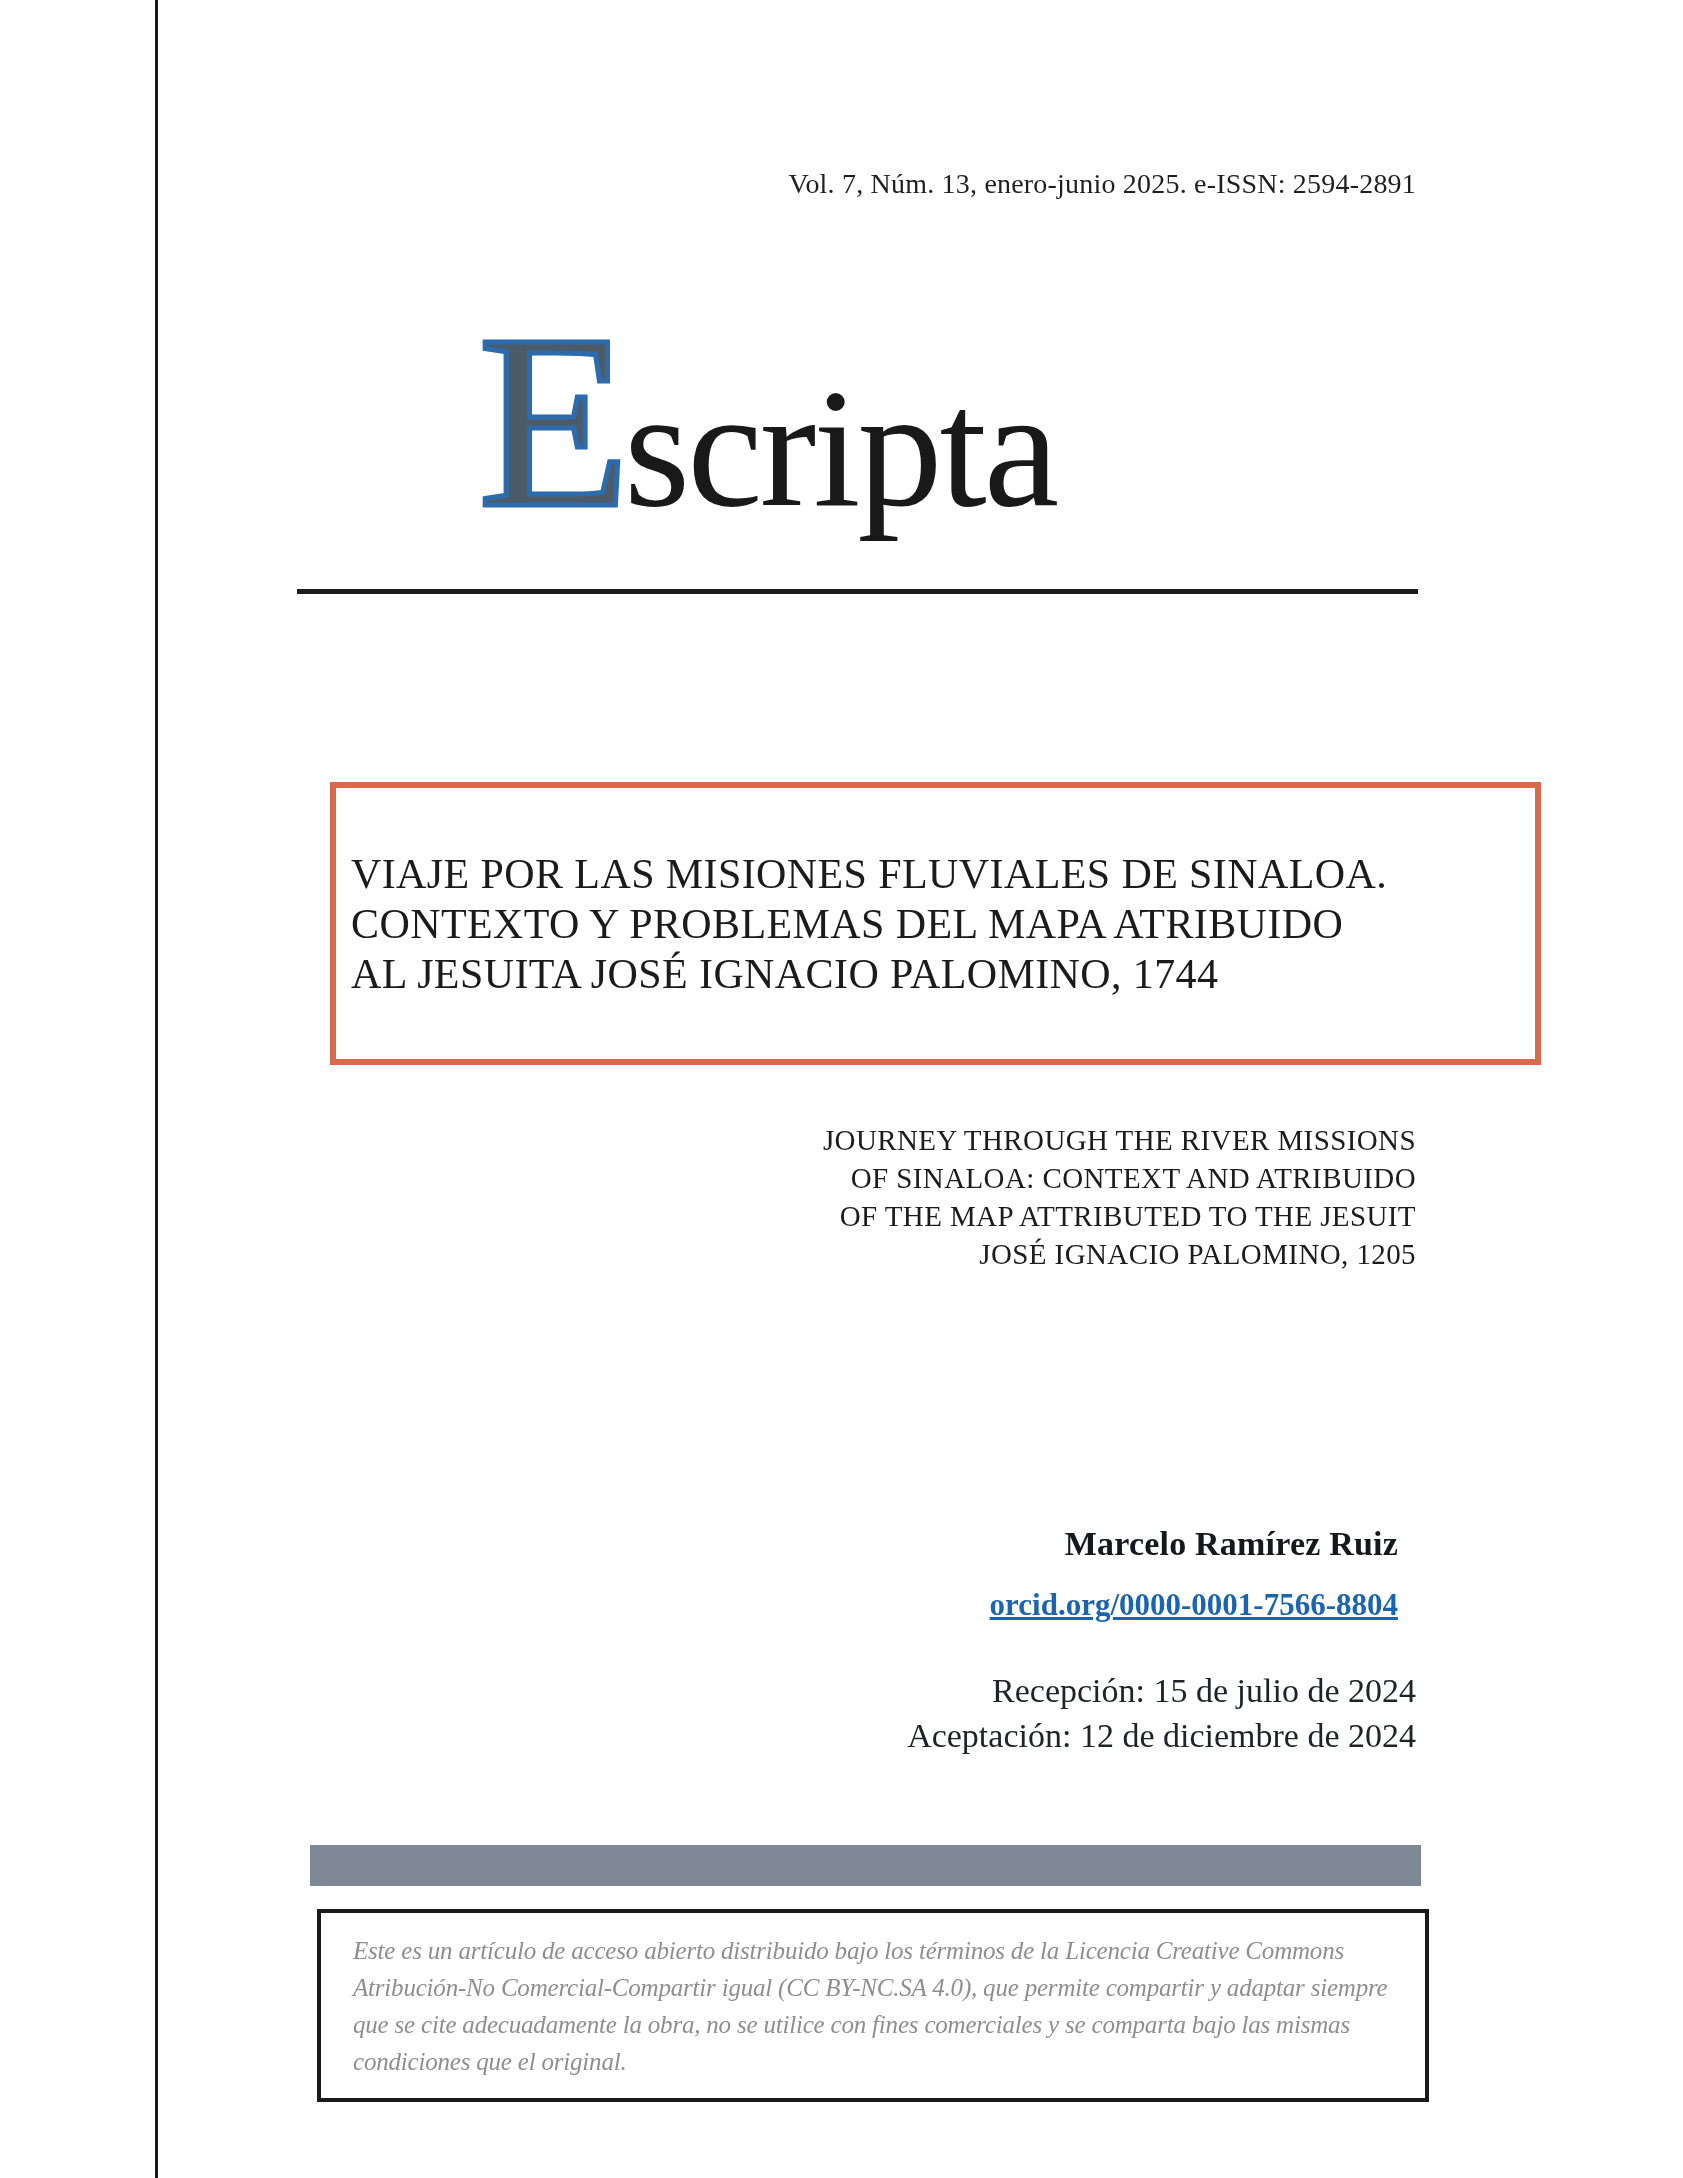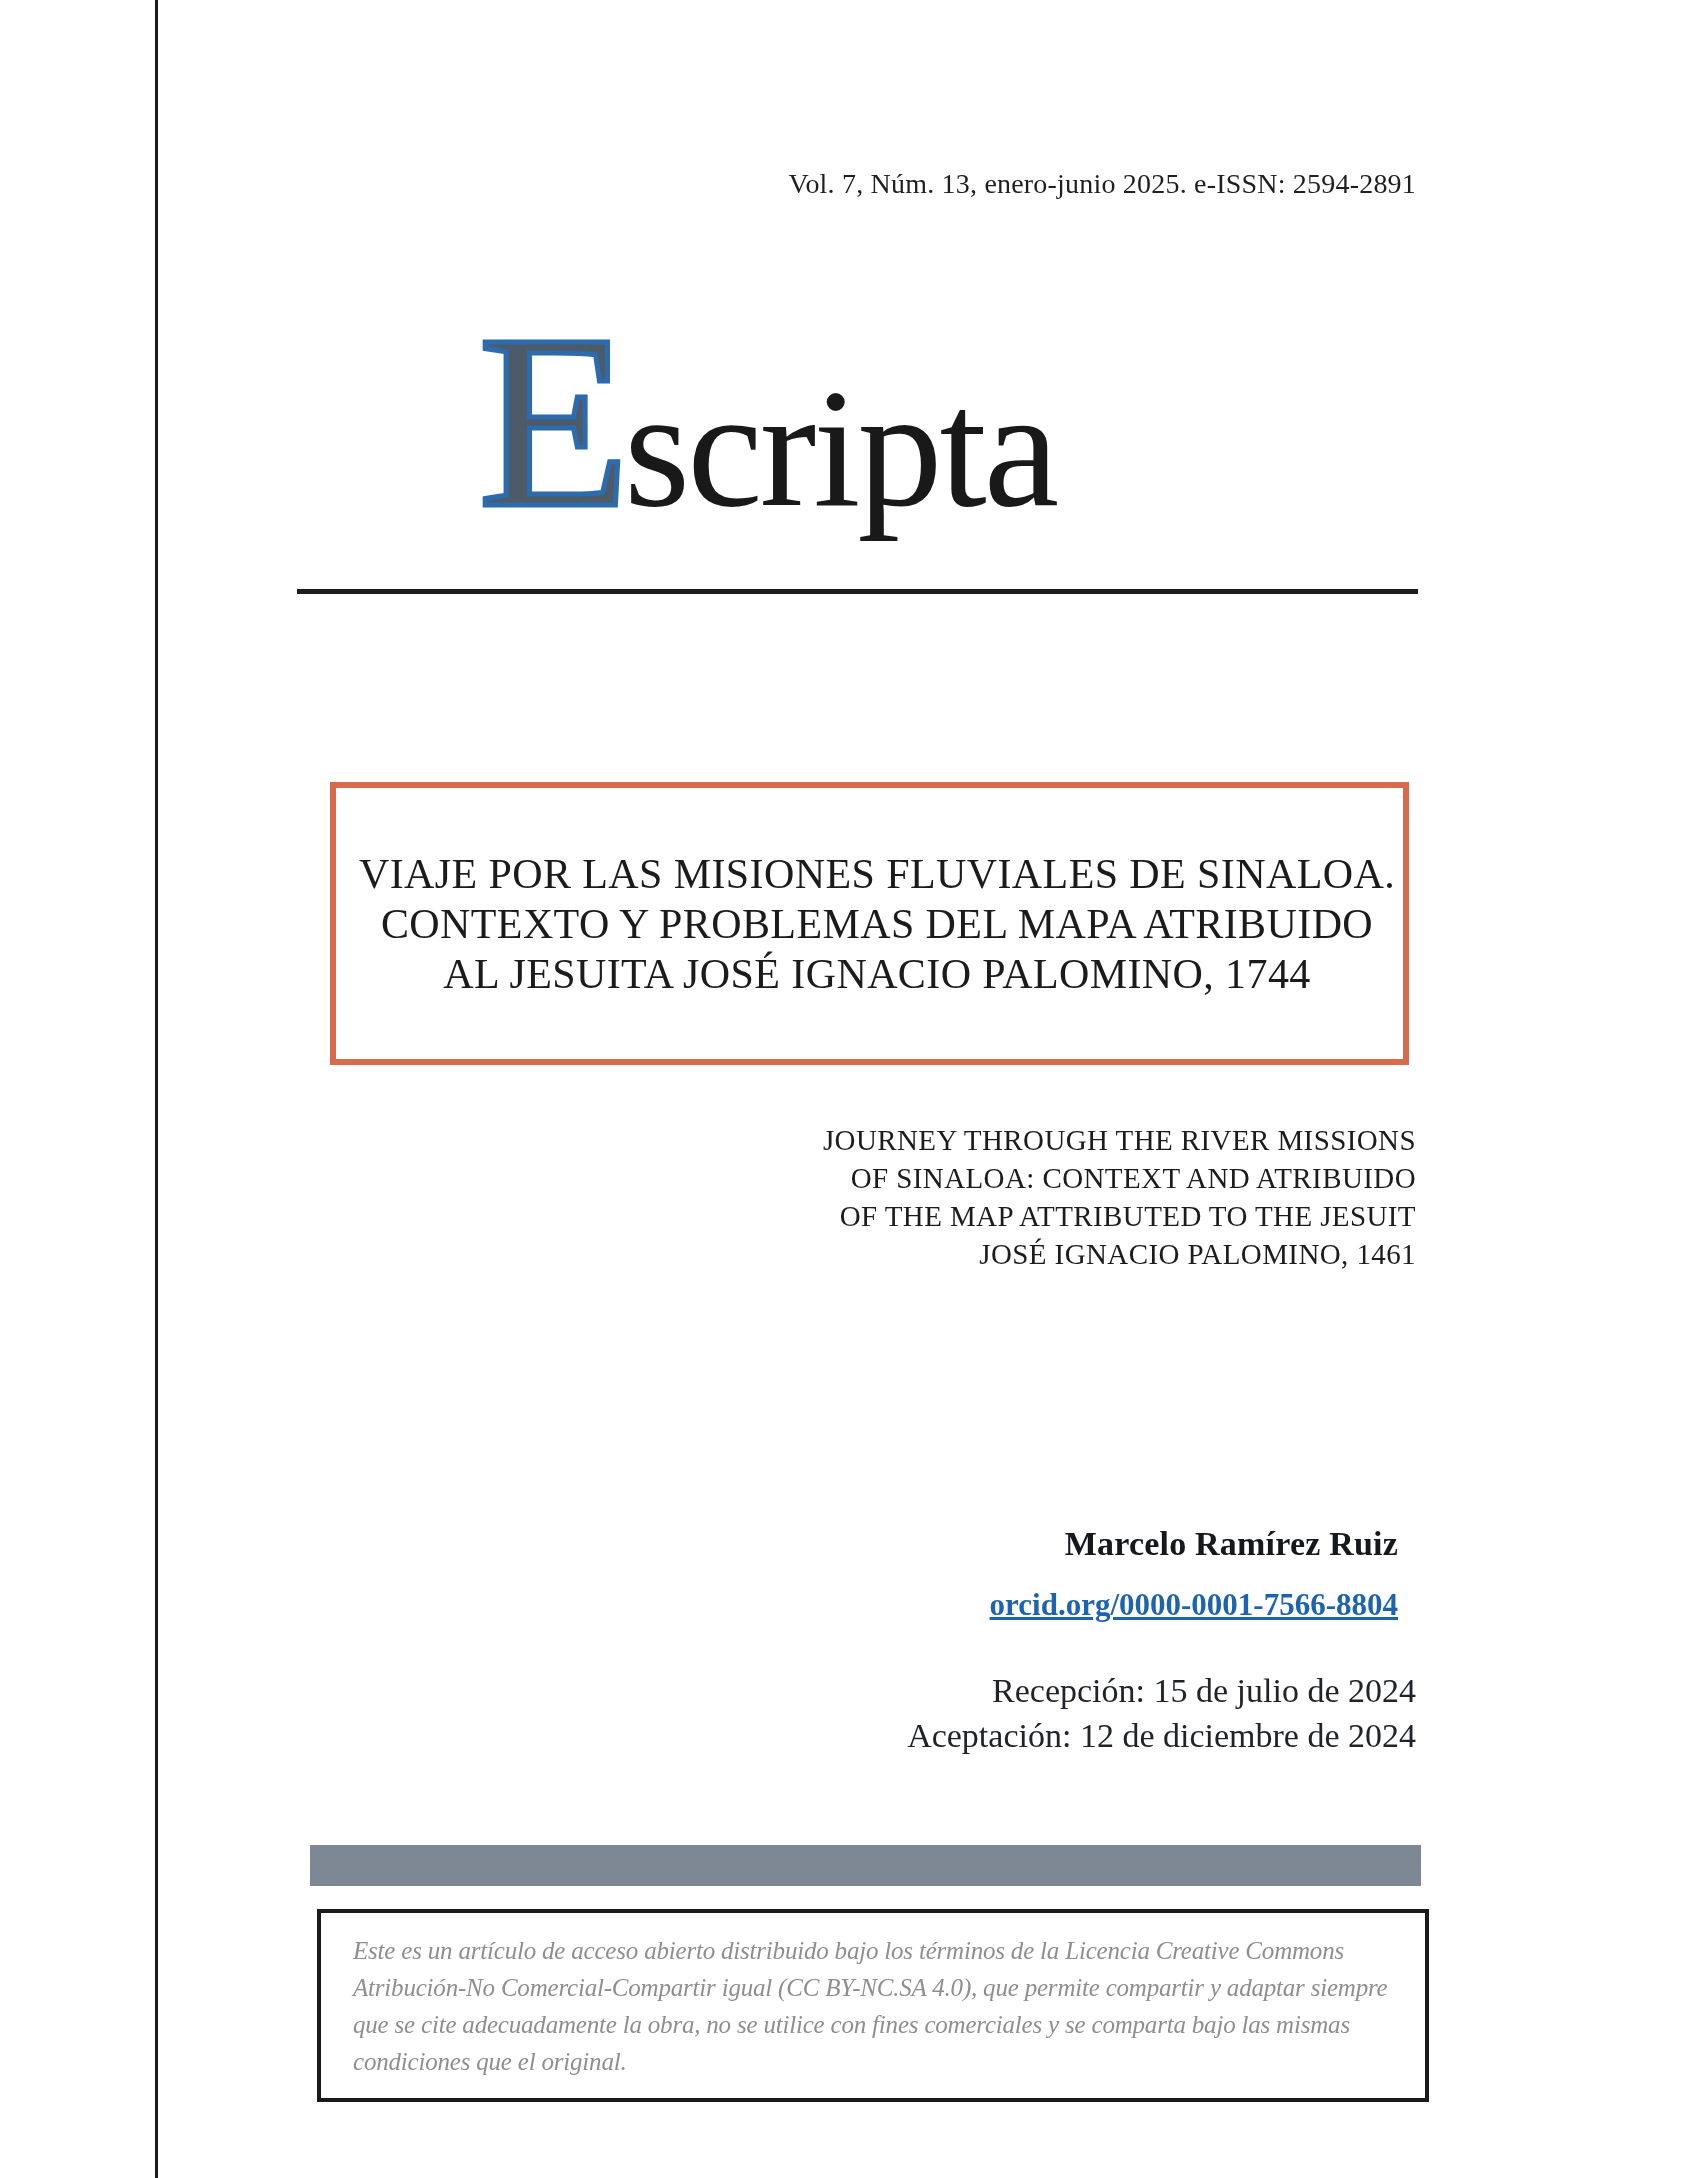--- a/index.html
+++ b/index.html
@@ -48,24 +48,24 @@
     font-family: "Liberation Serif", serif;
     font-size: 170px; line-height: 1; font-weight: 400;
     color: #191919; letter-spacing: -3px;
   }
   .logo-rule {
     position: absolute; left: 297px; top: 589px; width: 1121px; height: 5px;
     background: #1d1d1d; border: none;
   }
 
   .title-box {
-    position: absolute; left: 330px; top: 782px; width: 1079px; height: 283px;
+    position: absolute; left: 330px; top: 782px; width: 1211px; height: 283px;
     border: 6px solid var(--accent, #d96b4c);
     background: #fff;
-    display: flex; flex-direction: column; align-items: center; justify-content: center;
+    display: flex; flex-direction: column; align-items: flex-start; justify-content: center;
     text-align: center;
     padding-left: 15px;
   }
   .title-box .title-line {
     font-size: 42px; line-height: 50px; letter-spacing: 0.4px; color: #1b1b1b;
   }
 
   .title-en {
     position: absolute; right: 267px; top: 1121px;
     text-align: right;
@@ -127,21 +127,21 @@
   <div class="title-box">
     <div class="title-line">VIAJE POR LAS MISIONES FLUVIALES DE SINALOA.</div>
     <div class="title-line">CONTEXTO Y PROBLEMAS DEL MAPA ATRIBUIDO</div>
     <div class="title-line">AL JESUITA JOSÉ IGNACIO PALOMINO, 1744</div>
   </div>
 
   <div class="title-en">
     <div class="title-line">JOURNEY THROUGH THE RIVER MISSIONS</div>
     <div class="title-line">OF SINALOA: CONTEXT AND ATRIBUIDO</div>
     <div class="title-line">OF THE MAP ATTRIBUTED TO THE JESUIT</div>
-    <div class="title-line">JOSÉ IGNACIO PALOMINO, 1461</div>
+    <div class="title-line">JOSÉ IGNACIO PALOMINO, 1205</div>
   </div>
 
   <div class="author-block">
     <div class="author-name">Marcelo Ramírez Ruiz</div>
     <a class="orcid-link">orcid.org/0000-0001-7566-8804</a>
   </div>
 
   <div class="dates-block">
     <div class="date-line">Recepción: 15 de julio de 2024</div>
     <div class="date-line">Aceptación: 12 de diciembre de 2024</div>

